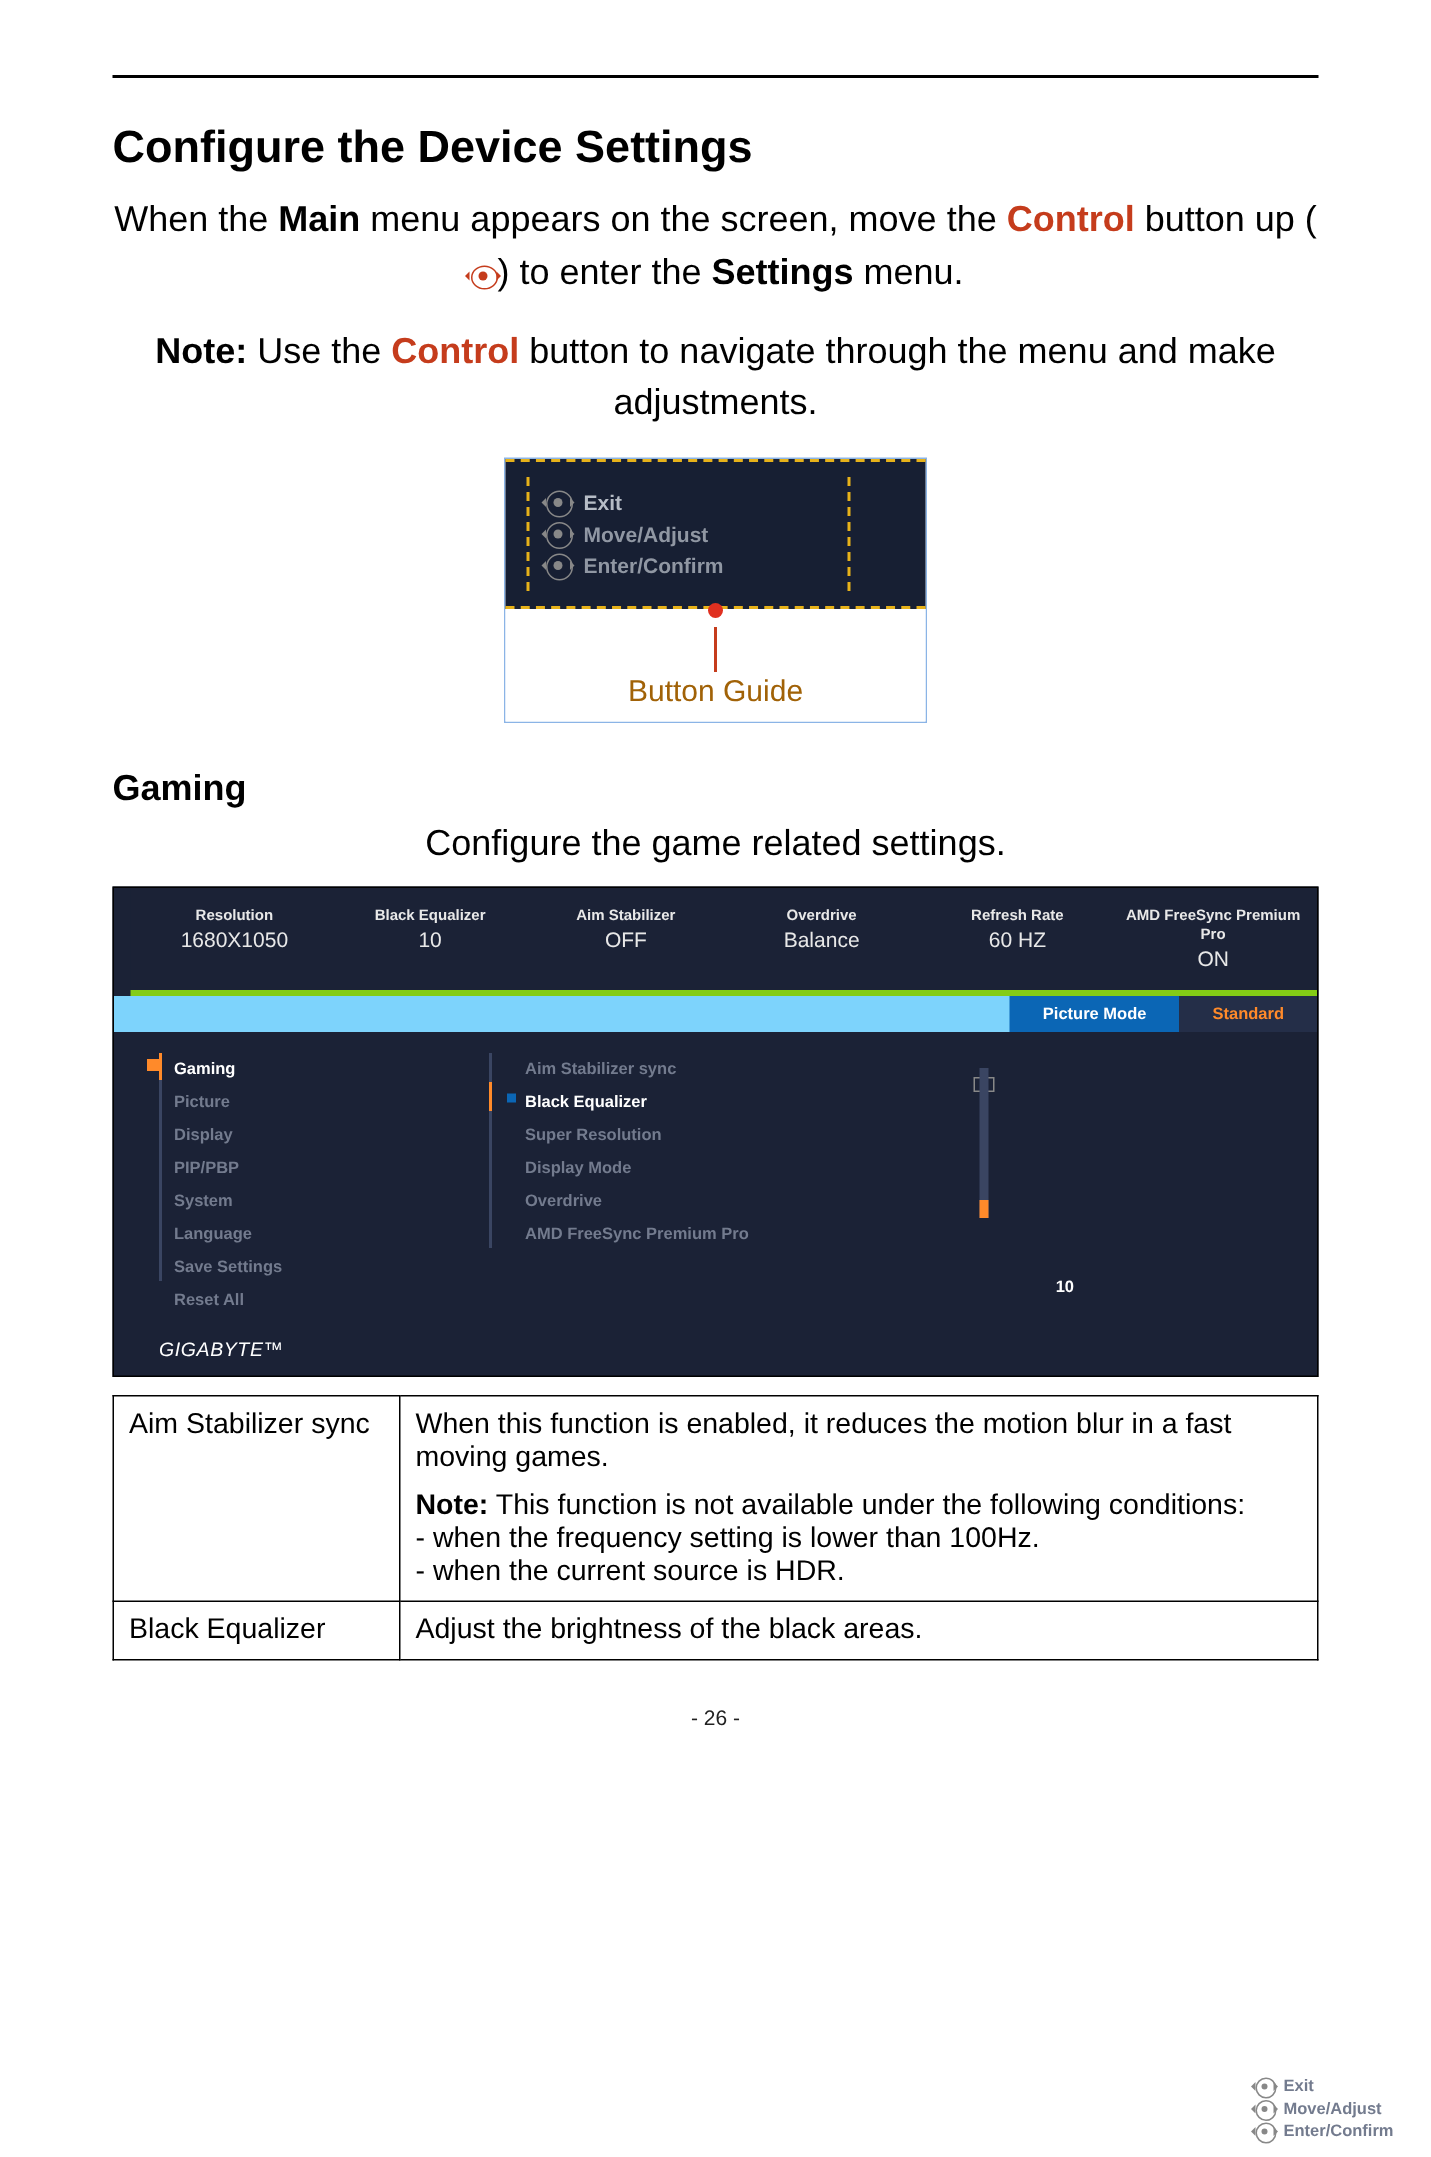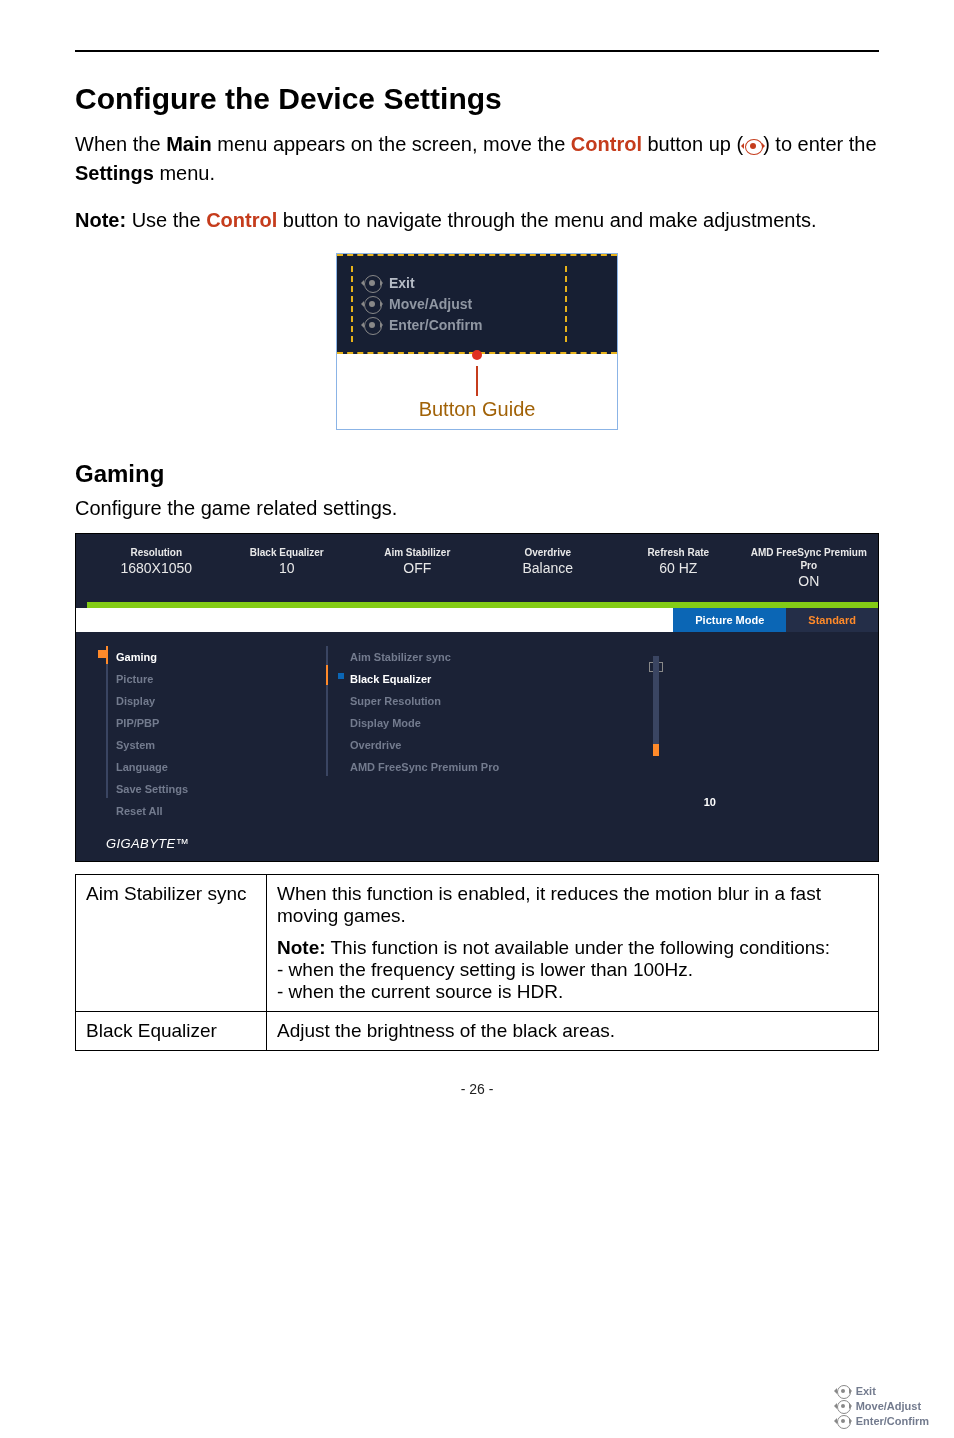--- a/index.html
+++ b/index.html
@@ -15,23 +15,24 @@
   .rule {
     border-top: 2px solid #000;
     margin-bottom: 30px;
   }
   h1 {
     font-size: 30px;
     font-weight: 700;
     margin: 0 0 14px 0;
   }
   .body-text {
-    font-size: 20px;
+    font-size: 24px;
     line-height: 1.45;
     margin: 0 0 18px 0;
+    text-align: center;
   }
   .body-text b { font-weight: 700; }
   .ctrl { color: #c53c1c; font-weight: 700; }
   .joy-icon {
     display: inline-block;
     width: 20px;
     height: 14px;
     position: relative;
     vertical-align: -2px;
   }
@@ -153,40 +154,40 @@
     background: #1b2236;
     border: 1px solid #000;
     padding: 0;
     font-family: Arial, sans-serif;
   }
   .osd-status {
     display: flex;
     background: #1b2236;
     padding: 12px 8px;
     gap: 8px;
-    border-bottom: 6px solid #84cc16;
+    border-bottom: 4px solid #84cc16;
     margin-left: 11px;
   }
   .osd-status .cell {
     flex: 1;
     text-align: center;
     color: #e8e8e8;
     font-size: 10px;
     font-weight: 700;
     line-height: 1.3;
   }
   .osd-status .cell .sub {
     display: block;
     font-weight: 400;
     font-size: 14px;
   }
   .osd-modebar {
     display: flex;
     justify-content: flex-end;
-    background: #ffffff;
+    background: #7dd3fc;
     font-size: 11px;
     font-weight: 700;
   }
   .osd-modebar .pm {
     background: #0b66b5;
     color: #fff;
     padding: 6px 22px;
   }
   .osd-modebar .std {
     background: #242e48;

